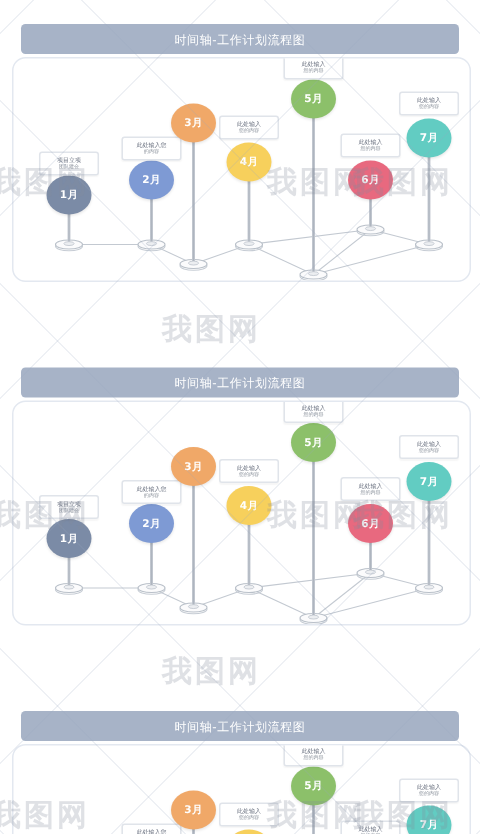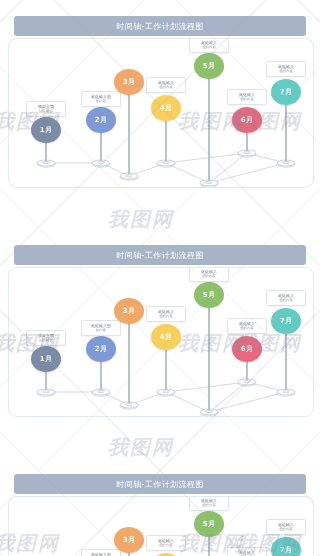--- a/index.html
+++ b/index.html
@@ -4,21 +4,21 @@
 <style>
   html,body{margin:0;padding:0;}
   body{
     width:320px;height:556px;overflow:hidden;
     background:#ffffff;
     font-family:"Liberation Sans","DejaVu Sans",sans-serif;
     position:relative;
   }
 
   
-  .wm-layer{position:absolute;inset:0;pointer-events:none;z-index:5;overflow:hidden;font-style:italic;}
+  .wm-layer{position:absolute;inset:0;pointer-events:none;z-index:5;overflow:hidden;}
   .wm-grid{position:absolute;inset:-60px;
     background-image:
       repeating-linear-gradient(45deg, rgba(150,165,190,.16) 0 1px, transparent 1px 86px),
       repeating-linear-gradient(-45deg, rgba(150,165,190,.16) 0 1px, transparent 1px 86px);
   }
   .wm-text{position:absolute;font-size:20px;font-weight:700;letter-spacing:2px;
     color:rgba(130,140,155,.26);white-space:nowrap;
     font-family:"DejaVu Sans","Liberation Sans",sans-serif;}
 
   

